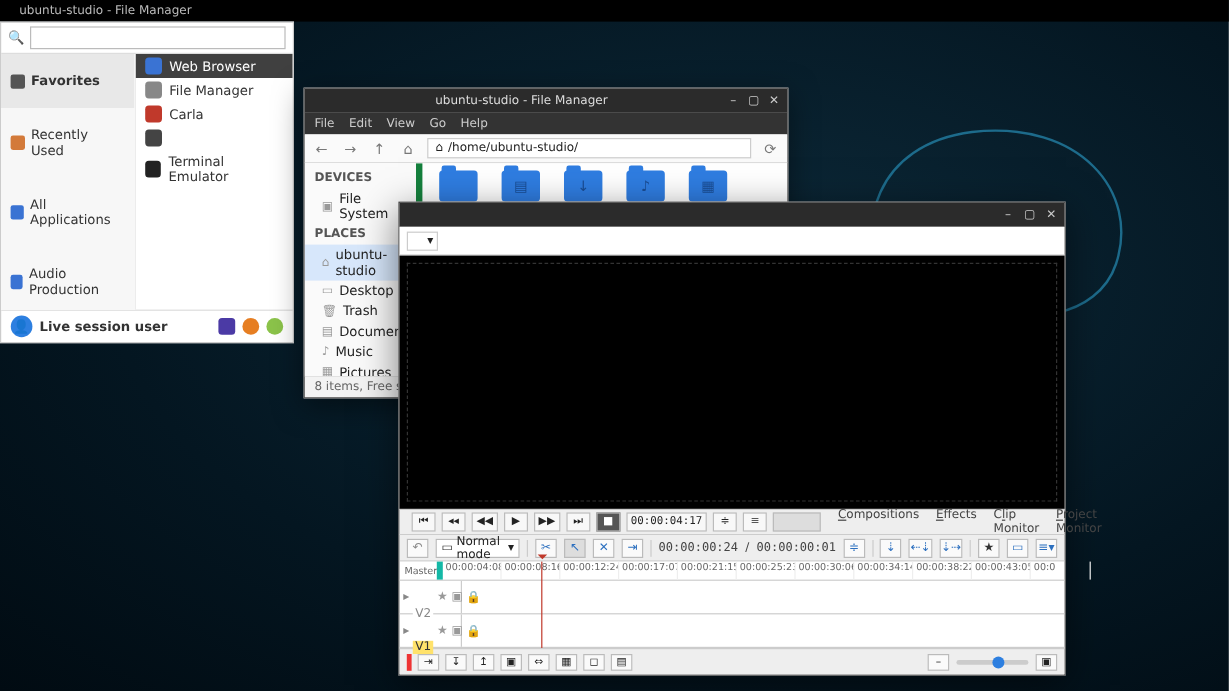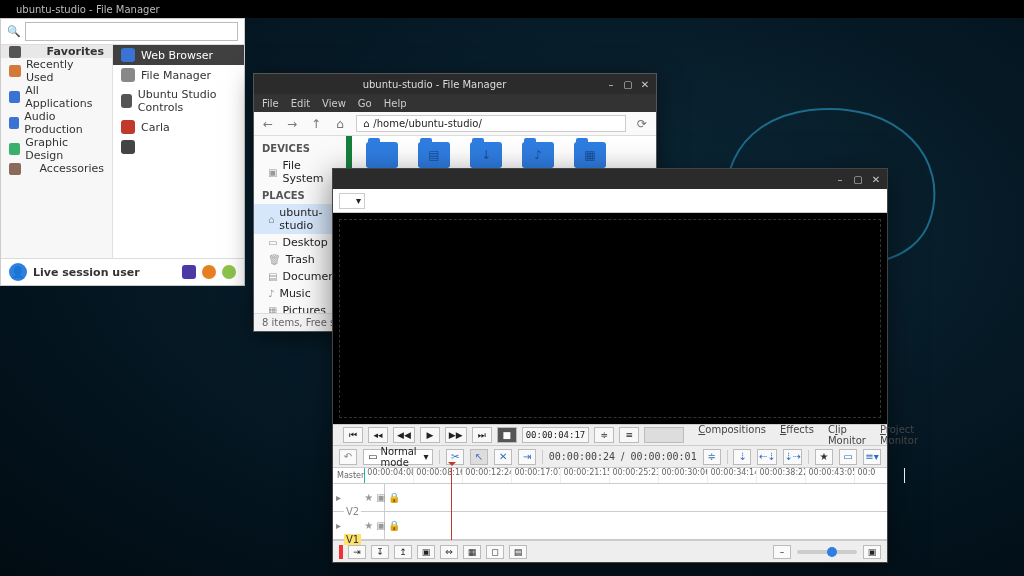--- a/index.html
+++ b/index.html
@@ -9,21 +9,21 @@
   
   .panel { position:absolute; top:0; left:0; right:0; height:18px; background:#000; color:#ddd; display:flex; align-items:center; font-size:10px; padding:0 6px; }
   .panel .tasks { flex:1; display:flex; gap:10px; }
   .panel .task { color:#bbb; }
   
   .menu { position:absolute; left:0; top:18px; width:245px; height:268px; background:#fff; border:1px solid #ccc; display:flex; flex-direction:column; font-size:11px; color:#333; }
   .menu .search { display:flex; align-items:center; padding:3px 6px; border-bottom:1px solid #ddd; gap:4px; }
   .menu .search input { flex:1; border:1px solid #bbb; padding:2px 4px; font-size:11px; outline:none; }
   .menu .body { flex:1; display:flex; overflow:hidden; }
   .menu .cats { width:112px; background:#f7f7f7; border-right:1px solid #e0e0e0; overflow:auto; }
-  .menu .cat { padding:0 8px; display:flex; align-items:center; gap:5px; cursor:pointer;justify-content:space-between; }
+  .menu .cat { padding:16px 8px; display:flex; align-items:center; gap:5px; cursor:pointer; }
   .menu .cat.sel { background:#e8e8e8; font-weight:bold; }
   .menu .apps { flex:1; overflow:auto; }
   .menu .app { padding:3px 8px; display:flex; align-items:center; gap:6px; cursor:pointer; }
   .menu .app.sel { background:#404040; color:#fff; }
   .menu .appicon { width:14px; height:14px; border-radius:3px; }
   .menu .footer { border-top:1px solid #ddd; display:flex; align-items:center; padding:4px 8px; gap:6px; }
   .menu .user-ic { width:18px;height:18px;border-radius:50%;background:#2d7fe0;color:#fff;display:flex;align-items:center;justify-content:center;font-size:11px; }
   .menu .footer .spacer{flex:1}
   .menu .footer .fic{width:14px;height:14px;border-radius:3px;cursor:pointer}
   .caticon{width:12px;height:12px;display:inline-block;}
@@ -63,21 +63,21 @@
   .ve .tabsrow .tabs{display:flex;gap:14px;margin-left:auto;}
   .ve .tabsrow .tab{cursor:pointer;color:#444;}
   .ve .tabsrow .tab u{text-decoration:underline;}
   .ve .toolstrip{height:22px;background:#eee;border-bottom:1px solid #ccc;display:flex;align-items:center;gap:6px;padding:0 6px;}
   .ve .toolstrip .btn{min-width:18px;height:16px;border:1px solid #bbb;background:#fafafa;display:flex;align-items:center;justify-content:center;padding:0 3px;cursor:pointer;color:#2b6fbf;font-size:10px;}
   .ve .toolstrip .sel{border:1px solid #bbb;background:#fff;height:16px;padding:0 4px;display:flex;align-items:center;gap:3px;}
   .ve .toolstrip .time{color:#444;}
   .ve .toolstrip .sep{width:1px;height:14px;background:#ccc;}
   .ve .timeline{flex:0 0 auto;display:flex;flex-direction:column;background:#fff;}
   .ve .ruler{height:16px;border-bottom:1px solid #ccc;display:flex;font-size:8px;color:#666;}
-  .ve .ruler .mlabel{width:52px;border-right:1px solid #14b8a6;display:flex;align-items:center;padding-left:4px;}
+  .ve .ruler .mlabel{width:52px;border-right:5px solid #14b8a6;display:flex;align-items:center;padding-left:4px;}
   .ve .ruler .ticks{flex:1;display:flex;position:relative;}
   .ve .ruler .tk{flex:1;border-right:1px solid #eee;padding-left:2px;white-space:nowrap;overflow:hidden;}
   .ve .track{height:28px;border-bottom:1px solid #ccc;display:flex;}
   .ve .track .th{width:52px;border-right:1px solid #ccc;display:flex;align-items:center;gap:3px;padding-left:3px;color:#888;}
   .ve .track .th .lab{background:#fff;padding:0 2px;margin-top:28px;}
   .ve .track .th.v1 .lab{background:#ffe26b;color:#333;}
   .ve .track .tb{flex:1;position:relative;}
   .ve .playhead{position:absolute;left:118px;top:0;bottom:0;width:0;border-left:1px solid #c0392b;}
   .ve .playhead:before{content:"";position:absolute;top:-6px;left:-4px;border:4px solid transparent;border-top-color:#c0392b;}
   .ve .bottombar{height:22px;background:#eee;border-top:1px solid #ccc;display:flex;align-items:center;gap:5px;padding:0 6px;}
@@ -139,29 +139,29 @@
     <div class="apps" id="apps">
         <div class="app sel">
           <span class="appicon" style="background:#3a73d3"></span>
           <span>Web Browser</span>
         </div>
         <div class="app">
           <span class="appicon" style="background:#888"></span>
           <span>File Manager</span>
         </div>
         <div class="app">
-          <span class="appicon" style="background:#555"></span>
-          <span>Ubuntu Studio Controls</span>
-        </div>
-        <div class="app">
           <span class="appicon" style="background:#c0392b"></span>
           <span>Carla</span>
         </div>
         <div class="app">
           <span class="appicon" style="background:#444"></span>
+        </div>
+        <div class="app">
+          <span class="appicon" style="background:#222"></span>
+          <span>Terminal Emulator</span>
         </div>
       </div>
   </div>
   <div class="footer">
     <span class="user-ic">👤</span>
     <b>Live session user</b>
     <span class="spacer"></span>
     <span class="fic" style="background:#4b3aa5"></span>
     <span class="fic" style="background:#e67e22;border-radius:50%"></span>
     <span class="fic" style="background:#8bc34a;border-radius:50%"></span>

